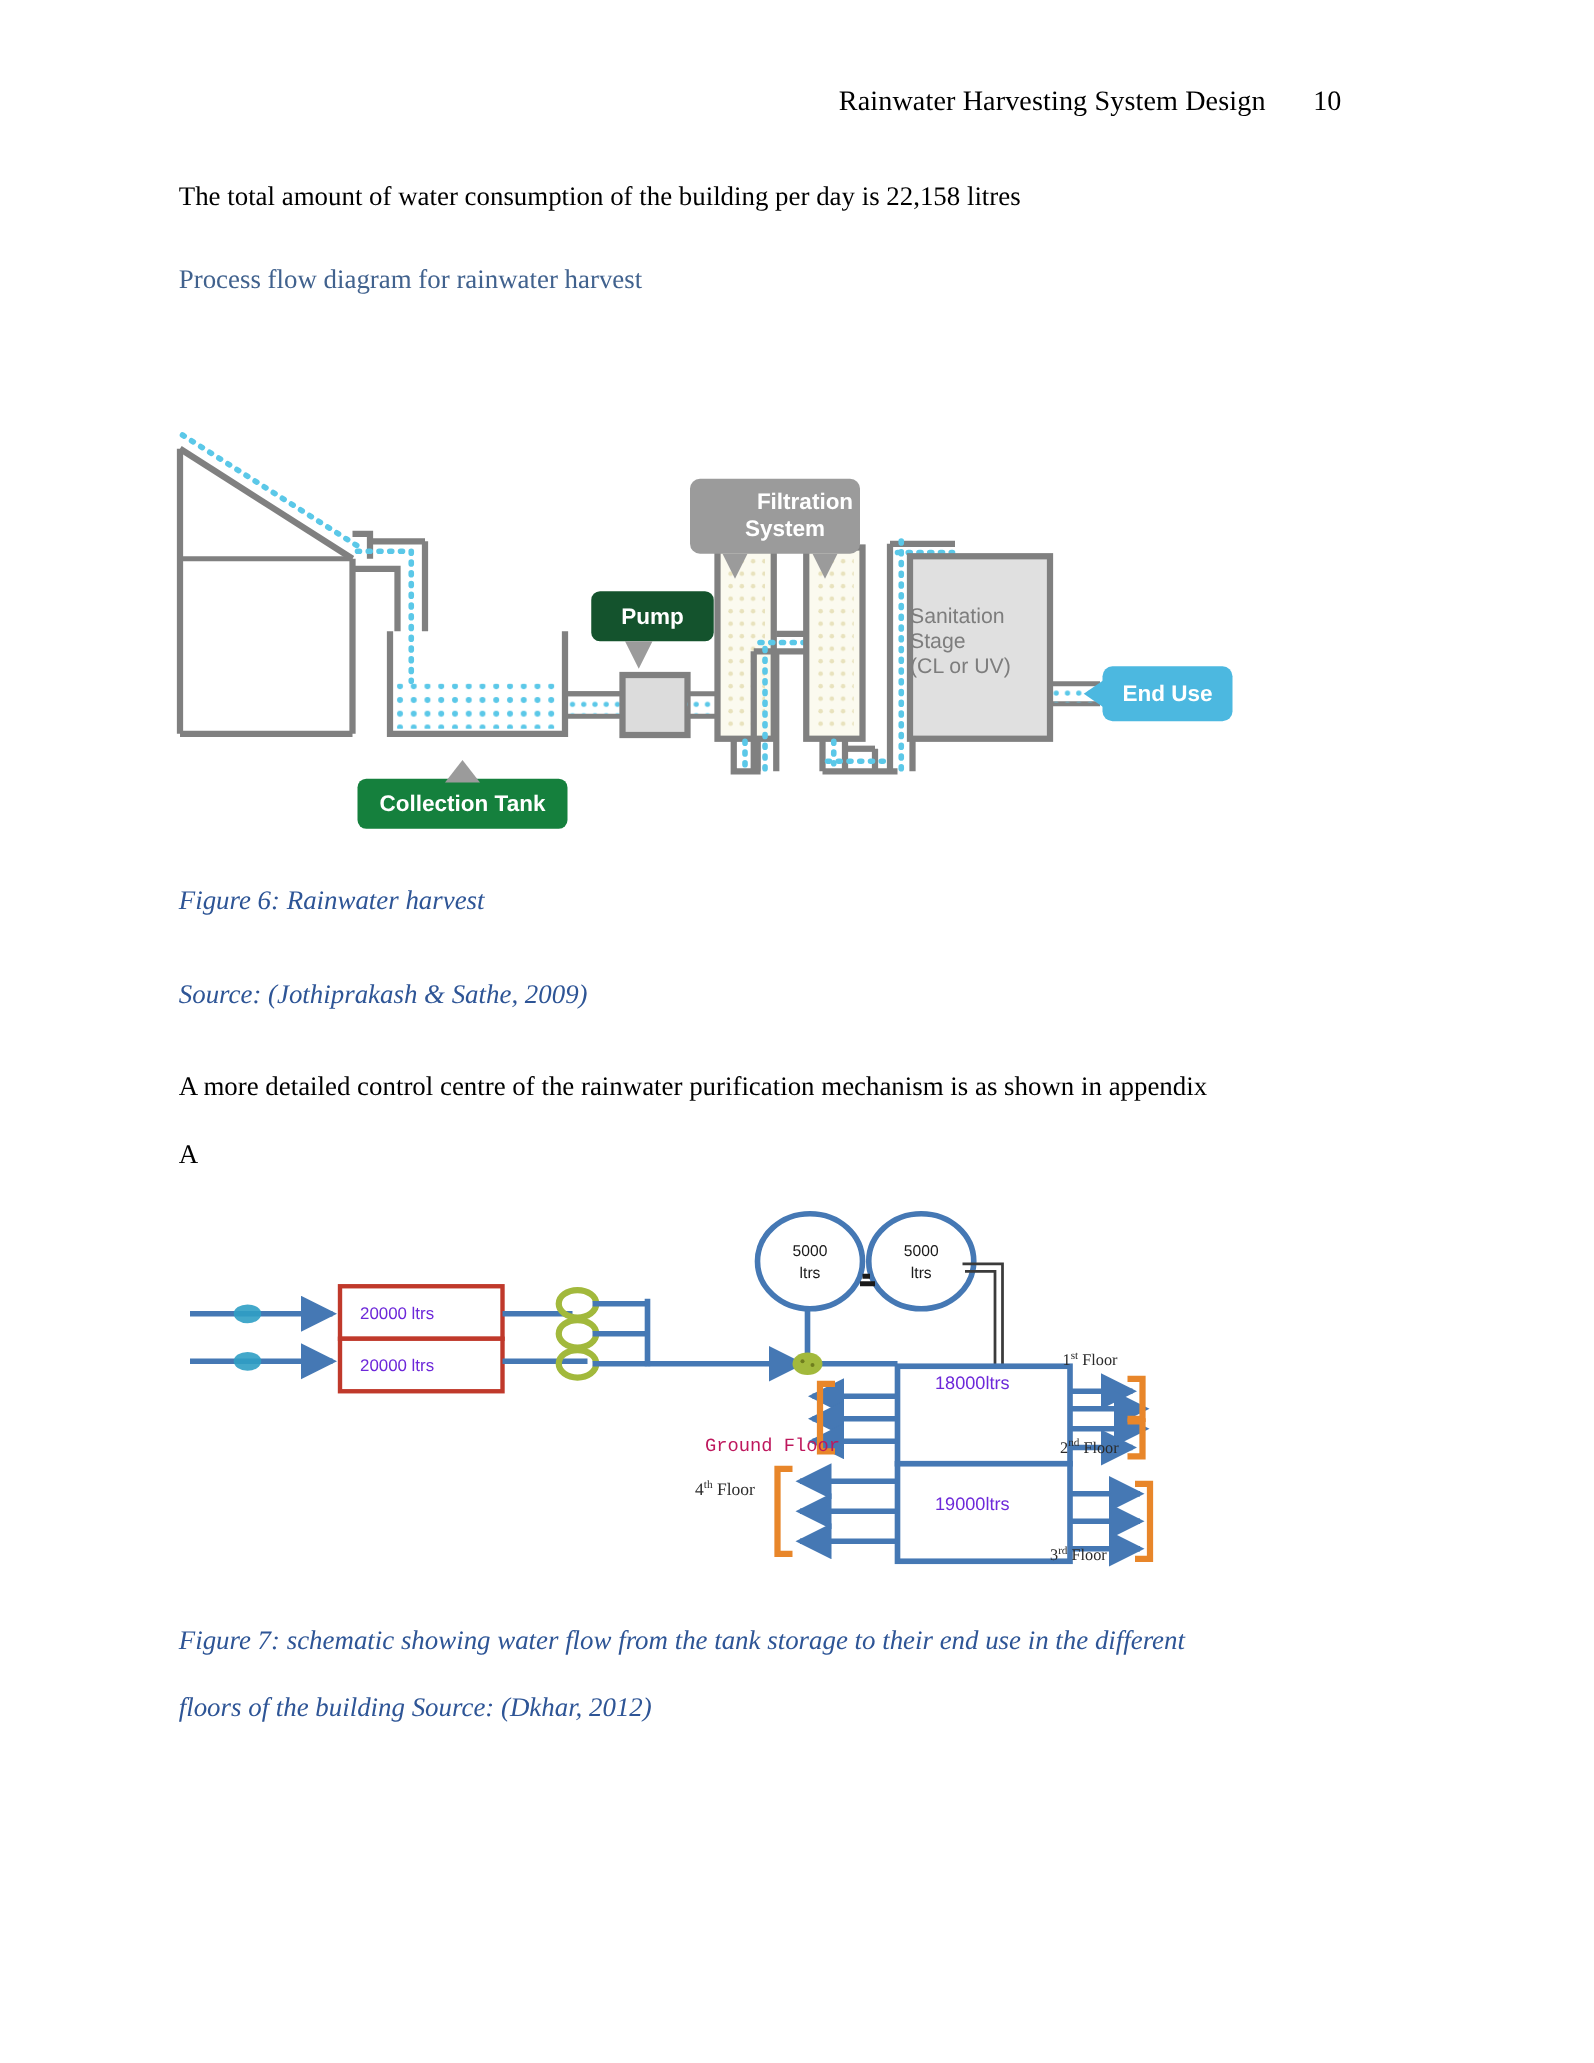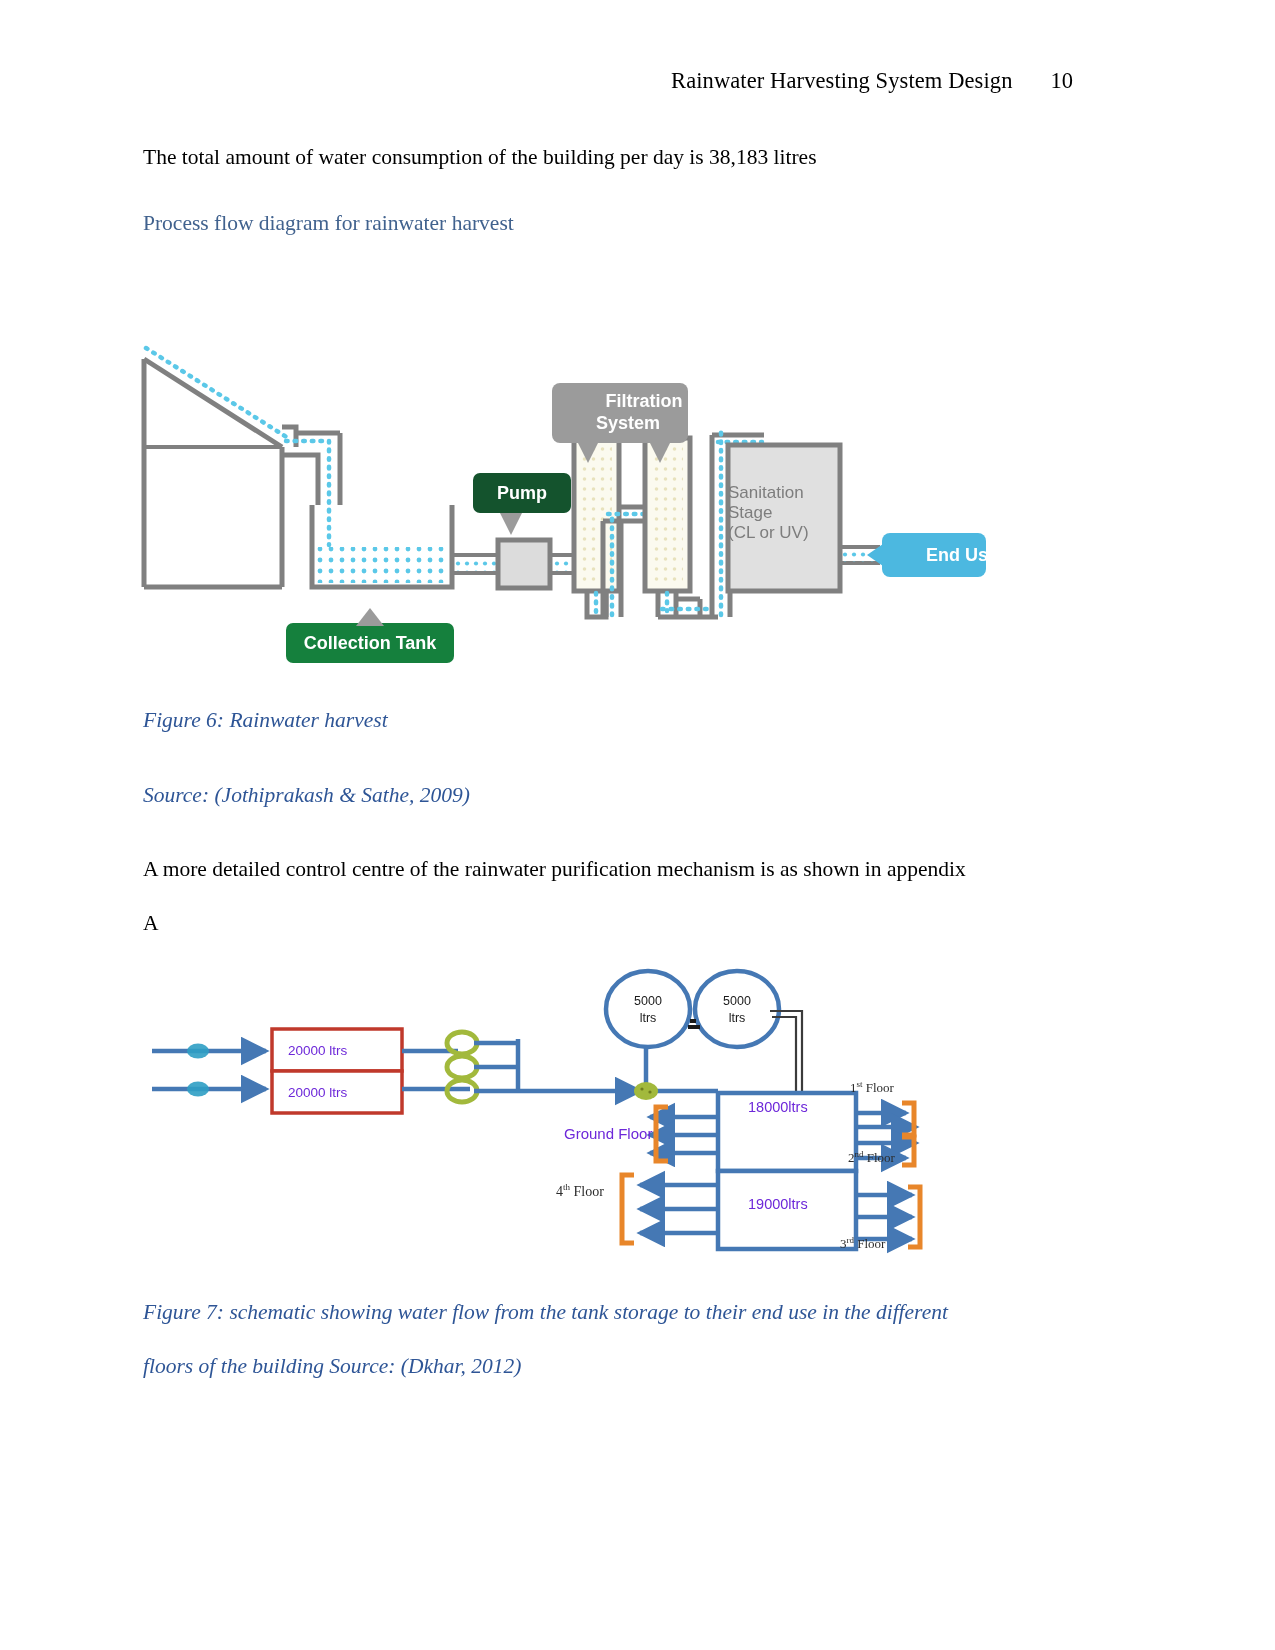--- a/index.html
+++ b/index.html
@@ -57,24 +57,25 @@
   
   .fig6 { position: absolute; left: 140px; top: 325px; width: 860px; height: 340px; }
 
   .f6-stroke { stroke: #808080; fill: none; }
 
   
   .fig7 { position: absolute; left: 140px; top: 955px; width: 800px; height: 300px; }
 
   .f7-label {
     position: absolute;
-    font-family: Liberation Sans, sans-serif;
+    font-family: Liberation Mono, monospace;
     font-size: 14px;
-    color: #6d28d9;
-    white-space: nowrap;
+    color: #be185d;
+    white-space: nowrap;
+    margin-top: 24px;
   }
   .f7-tanklabel {
     position: absolute;
     font-family: "Liberation Sans", sans-serif;
     font-size: 13.5px;
     color: #6d28d9;
     white-space: nowrap;
   }
   .f7-floorlabel {
     position: absolute;
@@ -113,21 +114,21 @@
 </head>
 <body>
 
 <div class="page">
 
   <div class="header-row">
     <span class="header-title">Rainwater Harvesting System Design</span>
     <span class="header-pageno">10</span>
   </div>
 
-  <div class="body-line" style="top:145px;">The total amount of water consumption of the building per day is 38,183 litres</div>
+  <div class="body-line" style="top:145px;">The total amount of water consumption of the building per day is 22,158 litres</div>
 
   <div class="heading-blue" style="top:211px;">Process flow diagram for rainwater harvest</div>
 
   <div class="fig6">
     <svg width="860" height="340" viewBox="0 0 860 340">
       <defs>
 
         <pattern id="dotH" x="0" y="0" width="9" height="9" patternUnits="userSpaceOnUse">
           <circle cx="3" cy="4.5" r="2.1" fill="#5bc8e8"></circle>
         </pattern>
@@ -283,21 +284,21 @@
     
     <div class="f6-boxtext" style="left:588px; top:158px; width:112px; font-size:17px;">
       <div>Sanitation</div>
       <div>Stage</div>
       <div>(CL or UV)</div>
     </div>
 
     
     <div style="position:absolute; left:742px; top:208px; width:104px; height:44px;
                 background:#4cb8e0; border-radius:8px;">
-      <div class="f6-badge" style="left:12px; top:12px; width:104px; font-size:18px;text-align:right;">End Use</div>
+      <div class="f6-badge" style="left:0; top:12px; width:104px; font-size:18px;">End Use</div>
     </div>
     <div style="position:absolute; left:727px; top:219px; width:0; height:0;
                 border-top:11px solid transparent; border-bottom:11px solid transparent;
                 border-right:16px solid #4cb8e0;"></div>
   </div>
 
   <div class="caption" style="top:708px;">Figure 6: Rainwater harvest</div>
   <div class="caption" style="top:783px;">Source: (Jothiprakash &amp; Sathe, 2009)</div>
 
   <div class="body-line" style="top:857px;">A more detailed control centre of the rainwater purification mechanism is as shown in appendix</div>

